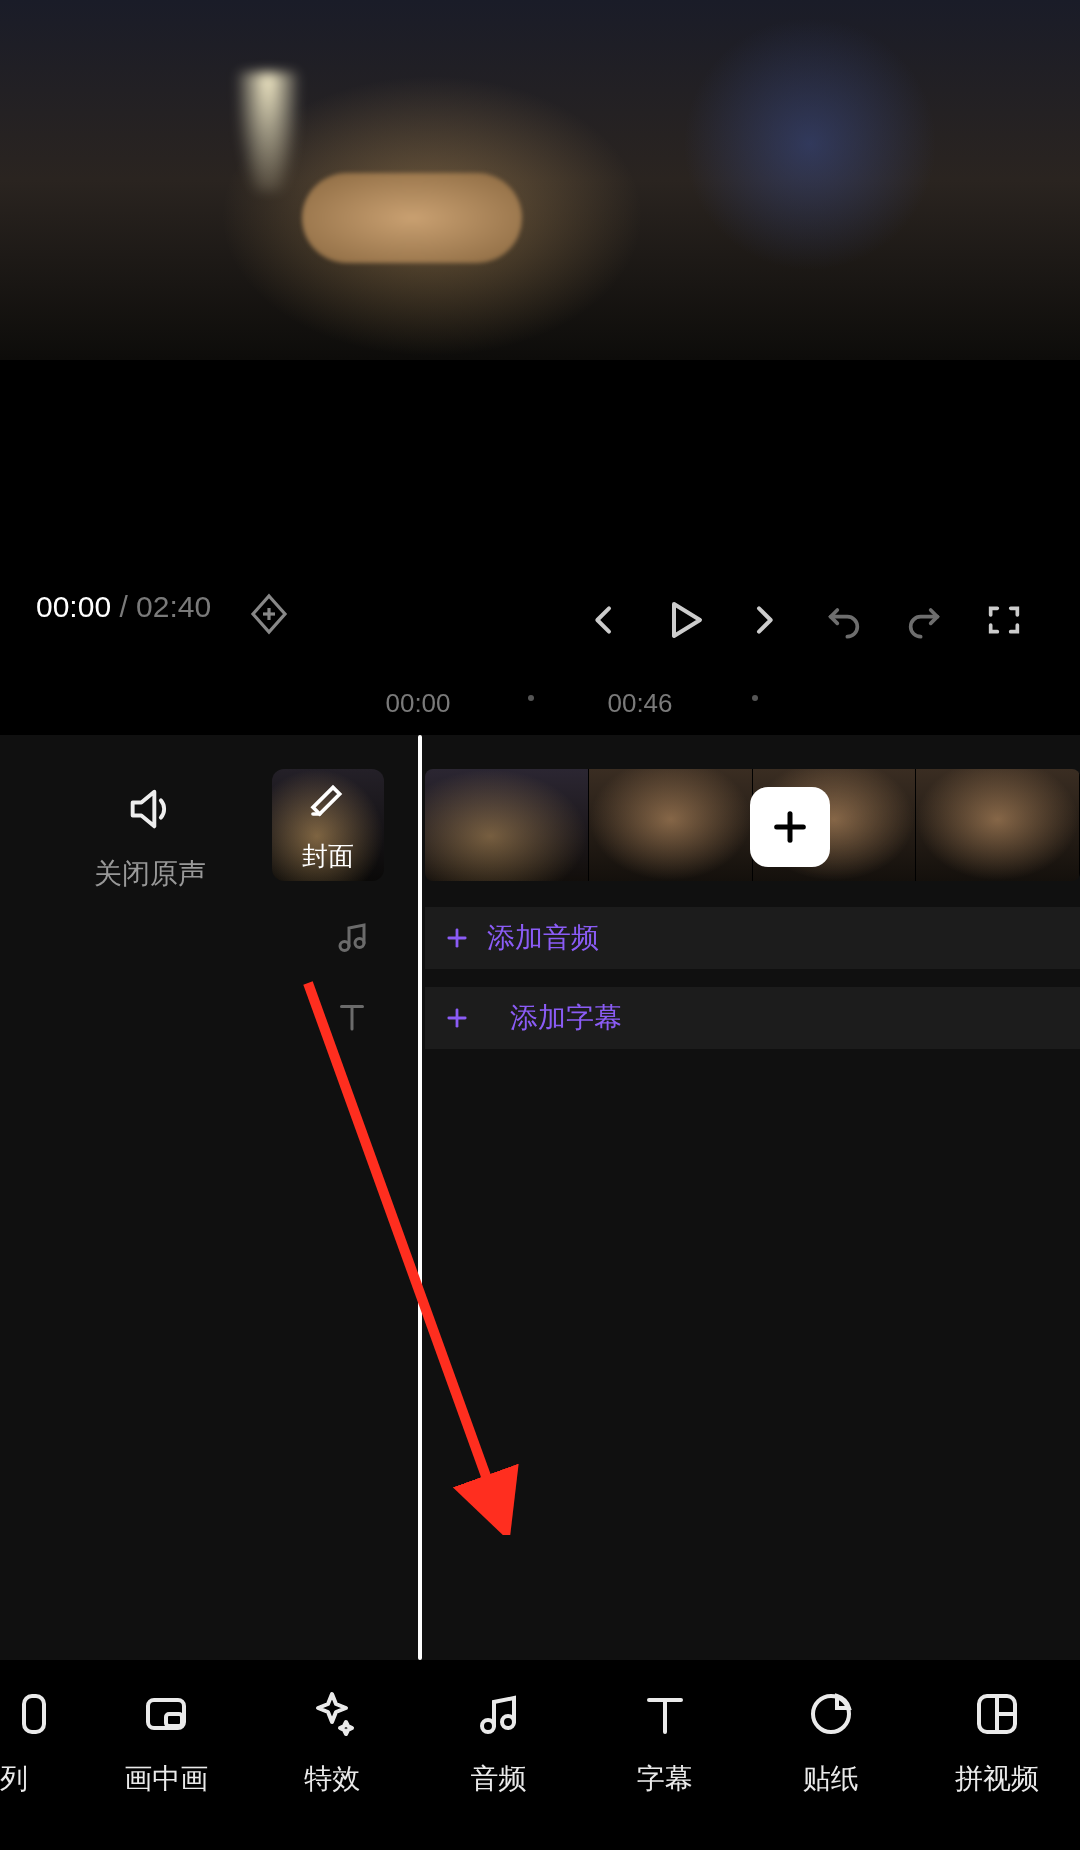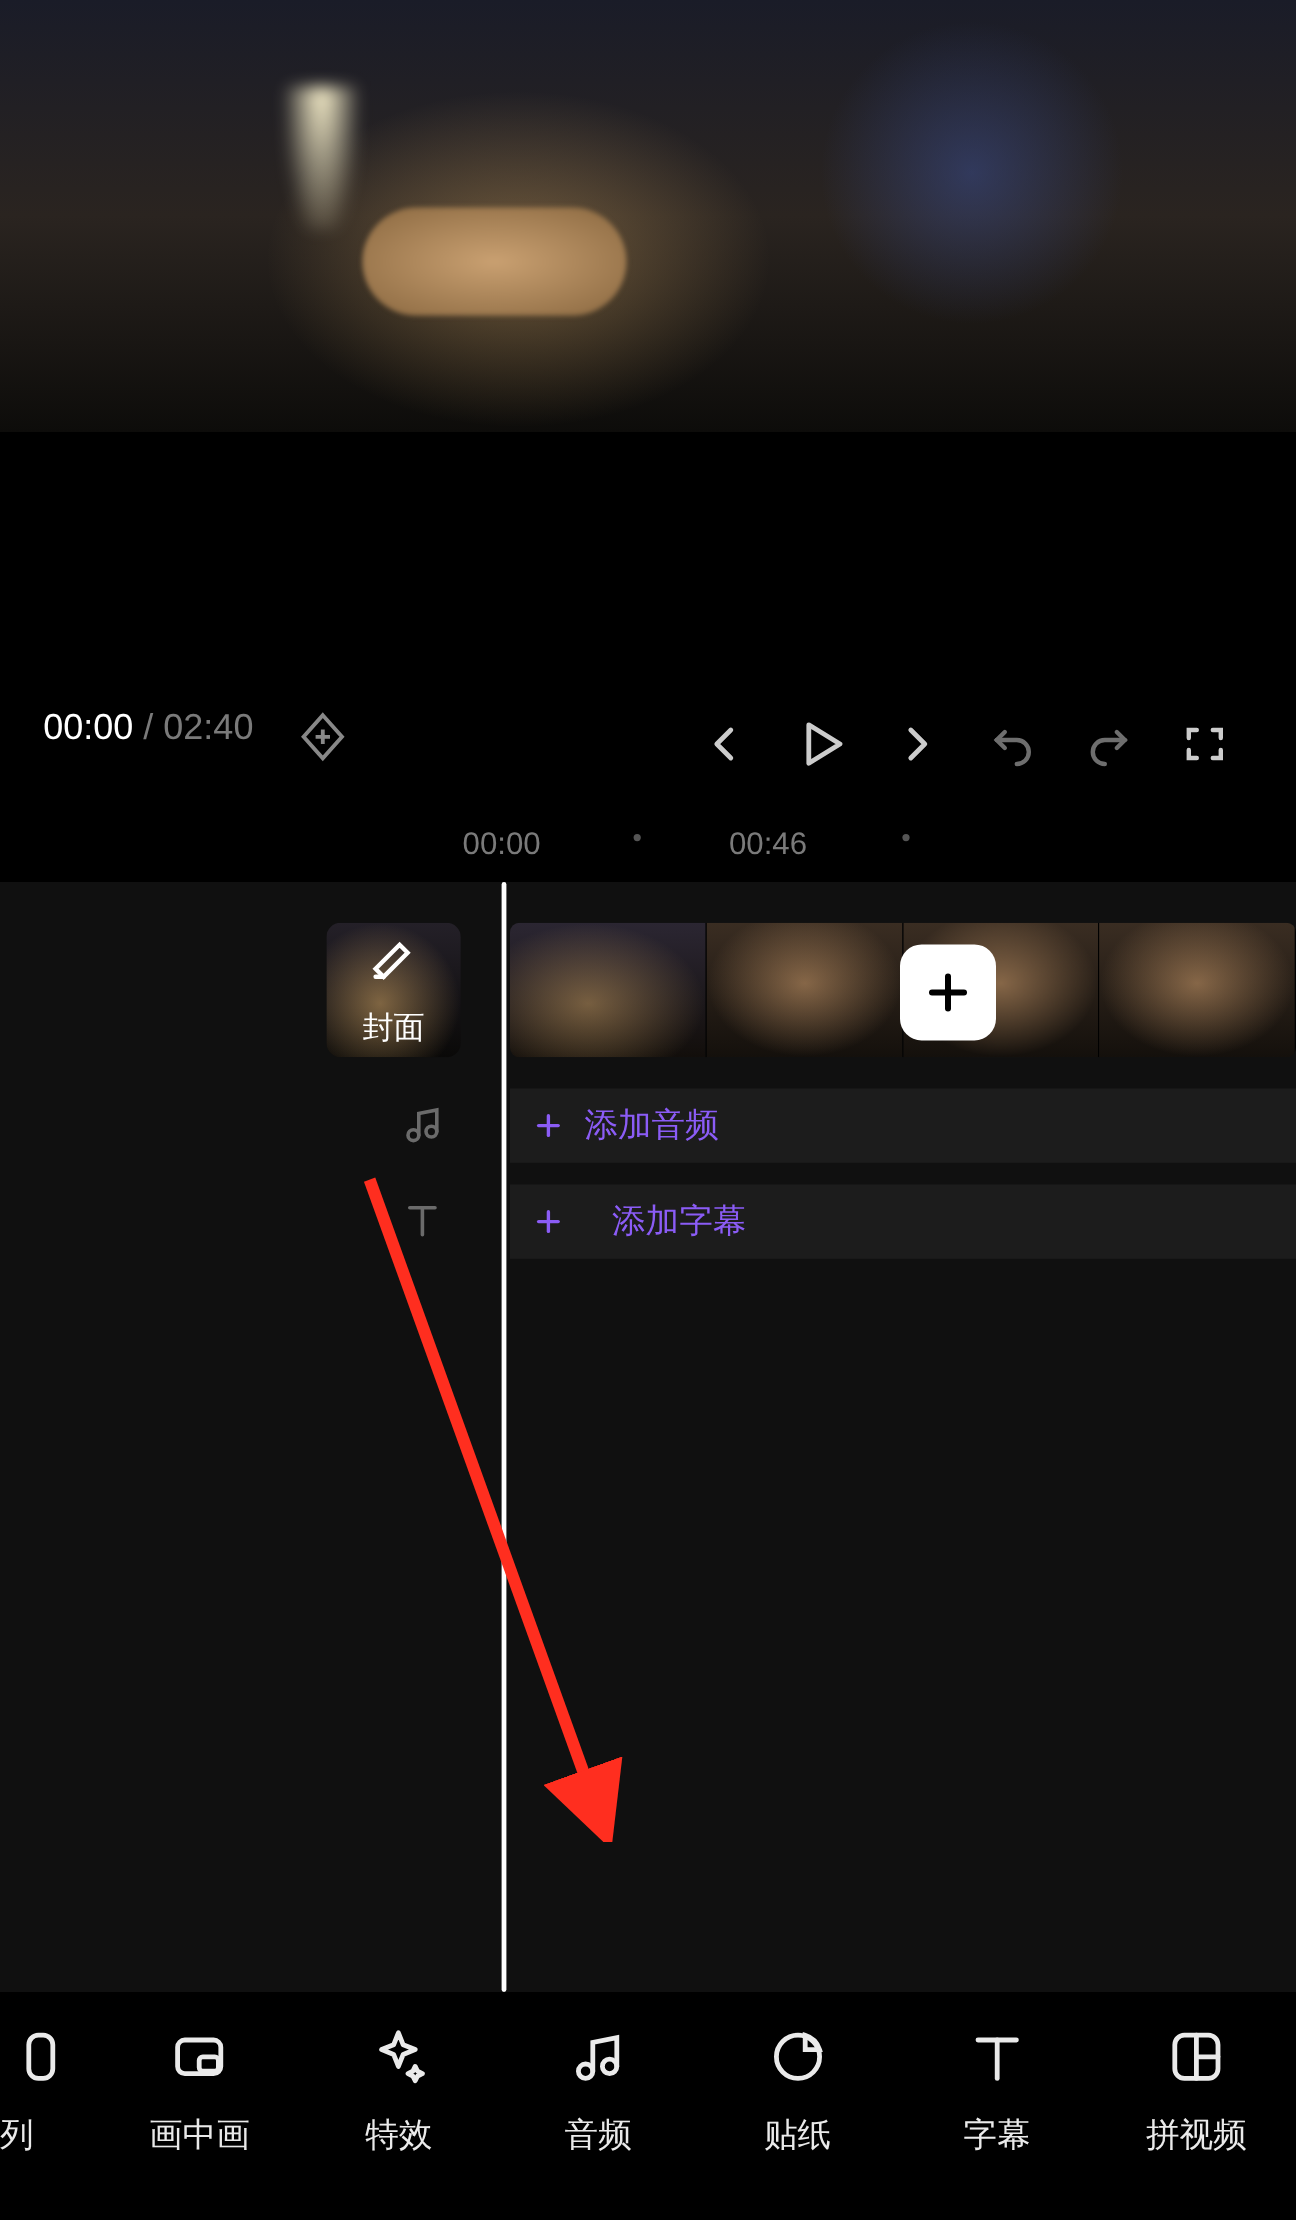--- a/index.html
+++ b/index.html
@@ -278,20 +278,29 @@
 <div class="ruler">
   <span class="tick" style="left:418px">00:00</span>
   <span class="dot" style="left:528px"></span>
   <span class="tick" style="left:640px">00:46</span>
   <span class="dot" style="left:752px"></span>
 </div>
 
 <div class="timeline">
   <div class="playhead"></div>
 
+  <div class="mute-col">
+    <div class="icon">
+      <svg viewBox="0 0 24 24" fill="none" stroke="currentColor" stroke-width="1.8" stroke-linecap="round" stroke-linejoin="round">
+        <path d="M4 9v6h4l6 5V4L8 9H4z"></path>
+        <path d="M17 8a6 6 0 0 1 0 8"></path>
+      </svg>
+    </div>
+    <div class="lbl">关闭原声</div>
+  </div>
 
   <div class="cover-tile">
     <svg viewBox="0 0 24 24" fill="none" stroke="currentColor" stroke-width="2.2" stroke-linecap="round">
       <path d="M4 20 L16 8 L20 12 L8 24 Z" transform="translate(-1,-3)"></path>
       <path d="M3 21 L7 21"></path>
     </svg>
     <div class="lbl">封面</div>
   </div>
 
   <div class="clip-strip">
@@ -379,34 +388,34 @@
           <circle cx="7" cy="18" r="3"></circle>
           <circle cx="17" cy="16" r="3"></circle>
           <path d="M10 18 V6 L20 4 V16"></path>
         </svg>
     </div>
     <div class="tlabel">音频</div>
   </div>
   <div class="tool">
     <div class="ticon">
       <svg viewBox="0 0 24 24" fill="none" stroke="currentColor" stroke-width="2" stroke-linecap="round">
+          <line x1="4" y1="5" x2="20" y2="5"></line>
+          <line x1="12" y1="5" x2="12" y2="21"></line>
+        </svg>
+    </div>
+    <div class="tlabel">字幕</div>
+  </div>
+  <div class="tool">
+    <div class="ticon">
+      <svg viewBox="0 0 24 24" fill="none" stroke="currentColor" stroke-width="2" stroke-linecap="round">
           <circle cx="12" cy="12" r="9"></circle>
           <path d="M15 3 A9 9 0 0 1 21 9 L15 9 Z" fill="currentColor" fill-opacity="0"></path>
         </svg>
     </div>
     <div class="tlabel">贴纸</div>
-  </div>
-  <div class="tool">
-    <div class="ticon">
-      <svg viewBox="0 0 24 24" fill="none" stroke="currentColor" stroke-width="2" stroke-linecap="round">
-          <line x1="4" y1="5" x2="20" y2="5"></line>
-          <line x1="12" y1="5" x2="12" y2="21"></line>
-        </svg>
-    </div>
-    <div class="tlabel">字幕</div>
   </div>
   <div class="tool">
     <div class="ticon">
       <svg viewBox="0 0 24 24" fill="none" stroke="currentColor" stroke-width="2" stroke-linecap="round">
           <rect x="3" y="3" width="18" height="18" rx="4"></rect>
           <line x1="12" y1="3" x2="12" y2="21"></line>
           <line x1="12" y1="12" x2="21" y2="12"></line>
         </svg>
     </div>
     <div class="tlabel">拼视频</div>

